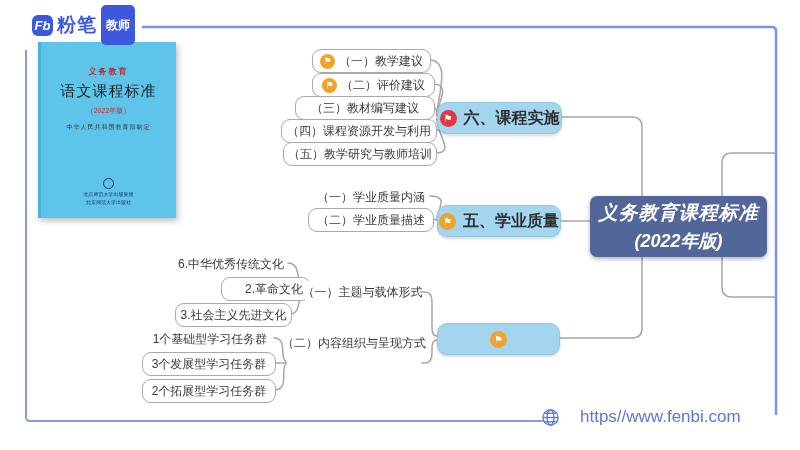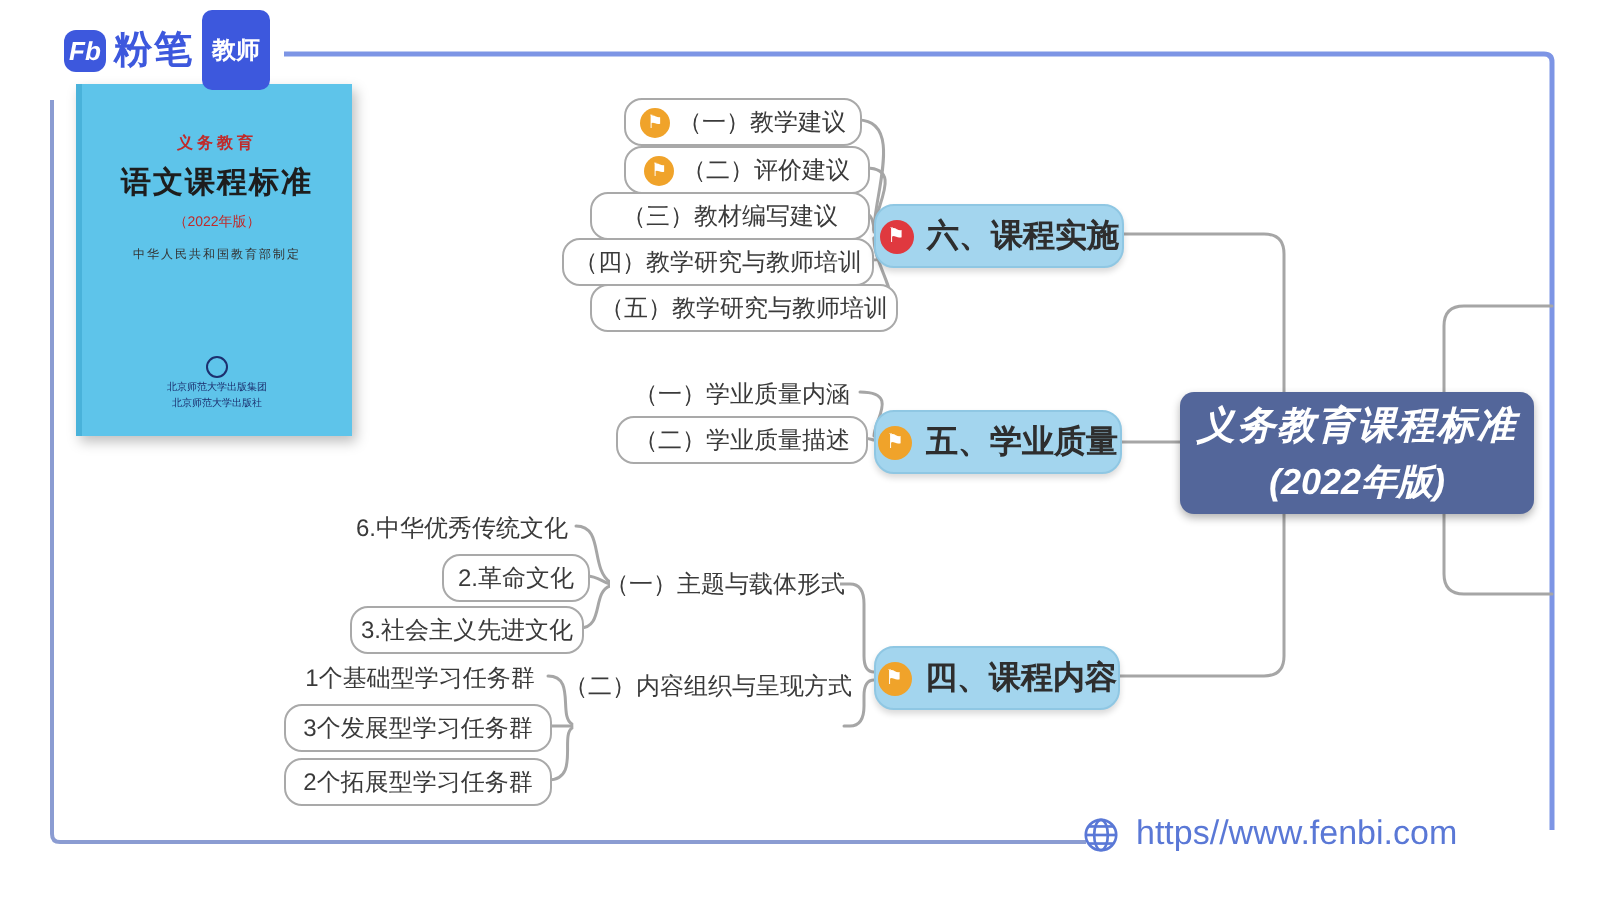--- a/index.html
+++ b/index.html
@@ -18,21 +18,21 @@
     font-weight:bold;font-style:italic;font-size:13px;display:flex;align-items:center;justify-content:center;}
   .logo-brand{color:#3d58dd;font-size:19px;font-weight:bold;letter-spacing:1px;}
   .logo-badge{background:#3d58dd;color:#fff;font-size:12px;font-weight:bold;
     border-radius:5px;padding:14px 5px;line-height:1;}
 
   
   .book{left:38px;top:42px;width:135px;height:176px;background:#5ec4ea;z-index:4;
     border-left:3px solid #49b2da;box-shadow:2px 3px 6px rgba(0,0,0,.25);
     display:flex;flex-direction:column;align-items:center;text-align:center;}
   .book .series{margin-top:24px;color:#c02a2a;font-size:8px;font-weight:bold;letter-spacing:2px;}
-  .book .title{margin-top:5px;color:#1d1d1d;font-size:15px;font-weight:bold;letter-spacing:1px;}
+  .book .title{margin-top:5px;color:#1d1d1d;font-size:15px;font-weight:normal;letter-spacing:1px;}
   .book .edition{margin-top:5px;color:#c02a2a;font-size:7px;}
   .book .issuer{margin-top:7px;color:#333;font-size:6px;letter-spacing:1px;}
   .book .pub{margin-top:auto;margin-bottom:12px;color:#1c2f6e;}
   .book .pub .emblem{width:9px;height:9px;border:1px solid #1c2f6e;border-radius:50%;margin:0 auto 2px;}
   .book .pub div.t{font-size:5px;line-height:1.5;}
 
   
   .leaf{z-index:3;display:flex;align-items:center;justify-content:center;gap:4px;
     background:#fff;border:1.5px solid #a9a9a9;border-radius:9px;
     font-size:12px;color:#3a3a3a;white-space:nowrap;}
@@ -51,21 +51,21 @@
   .flag.orange{background:#f0a32a;}
 
   
   .root-node{left:590px;top:196px;width:177px;height:61px;background:#53669a;border-radius:7px;
     z-index:3;display:flex;flex-direction:column;align-items:center;justify-content:center;
     color:#fff;font-weight:bold;box-shadow:0 2px 4px rgba(0,0,0,.3);font-style:italic;}
   .root-node .l1{font-size:19px;letter-spacing:1px;}
   .root-node .l2{font-size:18px;margin-top:3px;}
 
   
-  .footer-url{left:541px;top:407px;display:flex;align-items:center;gap:8px;z-index:5;
+  .footer-url{left:541px;top:407px;display:flex;align-items:center;gap:20px;z-index:5;
     color:#5a78d6;font-size:17px;}
 </style>
 </head>
 <body>
 
 <svg class="lines" viewBox="0 0 800 450">
 
   <path d="M142,27 H772 Q776,27 776,31 V415" fill="none" stroke="#7d95e5" stroke-width="2.5"></path>
 
   <path d="M26,50 V417 Q26,421 30,421 H543" fill="none" stroke="#8b9cd2" stroke-width="2"></path>
@@ -126,23 +126,23 @@
   <span>（一）教学建议</span>
 </div>
 <div class="abs leaf" style="left:312px;top:73px;width:121px;height:22px;">
   <span class="flag sm orange">⚑</span>
   <span>（二）评价建议</span>
 </div>
 <div class="abs leaf" style="left:295px;top:96px;width:138px;height:22px;">
   <span>（三）教材编写建议</span>
 </div>
 <div class="abs leaf" style="left:281px;top:119px;width:154px;height:22px;">
-  <span>（四）教学研究与教师培训</span>
-</div>
-<div class="abs leaf" style="left:295px;top:142px;width:152px;height:22px;">
+  <span>（四）课程资源开发与利用</span>
+</div>
+<div class="abs leaf" style="left:283px;top:142px;width:152px;height:22px;">
   <span>（五）教学研究与教师培训</span>
 </div>
 <div class="abs section-node" style="left:437px;top:102px;width:123px;height:30px;">
   <span class="flag red">⚑</span>
   <span>六、课程实施</span>
 </div>
 
 <div class="abs leaf nobox" style="left:308px;top:185px;width:124px;height:22px;">
   <span>（一）学业质量内涵</span>
 </div>
@@ -155,21 +155,21 @@
 </div>
 
 <div class="abs root-node">
   <div class="l1">义务教育课程标准</div>
   <div class="l2">(2022年版)</div>
 </div>
 
 <div class="abs leaf nobox" style="left:172px;top:252px;width:116px;height:22px;">
   <span>6.中华优秀传统文化</span>
 </div>
-<div class="abs leaf" style="left:221px;top:277px;width:72px;height:22px;">
+<div class="abs leaf" style="left:221px;top:277px;width:72px;height:22px;padding-left:16px;">
   <span>2.革命文化</span>
 </div>
 <div class="abs leaf" style="left:175px;top:303px;width:115px;height:22px;">
   <span>3.社会主义先进文化</span>
 </div>
 <div class="abs plain-label" style="left:305px;top:281px;width:115px;height:22px;">
   <span>（一）主题与载体形式</span>
 </div>
 
 <div class="abs leaf nobox" style="left:144px;top:327px;width:130px;height:22px;">
@@ -180,21 +180,20 @@
 </div>
 <div class="abs leaf" style="left:142px;top:379px;width:132px;height:22px;">
   <span>2个拓展型学习任务群</span>
 </div>
 <div class="abs plain-label" style="left:286px;top:332px;width:136px;height:22px;">
   <span>（二）内容组织与呈现方式</span>
 </div>
 
 <div class="abs section-node" style="left:437px;top:323px;width:121px;height:30px;">
   <span class="flag orange">⚑</span>
-  <span>四、课程内容</span>
 </div>
 
 <div class="abs footer-url">
   <svg width="19" height="19" viewBox="0 0 20 20">
     <g fill="none" stroke="#5a78d6" stroke-width="1.4">
       <circle cx="10" cy="10" r="8"></circle>
       <ellipse cx="10" cy="10" rx="3.6" ry="8"></ellipse>
       <line x1="2" y1="10" x2="18" y2="10"></line>
       <line x1="3.2" y1="5.5" x2="16.8" y2="5.5"></line>
       <line x1="3.2" y1="14.5" x2="16.8" y2="14.5"></line>

